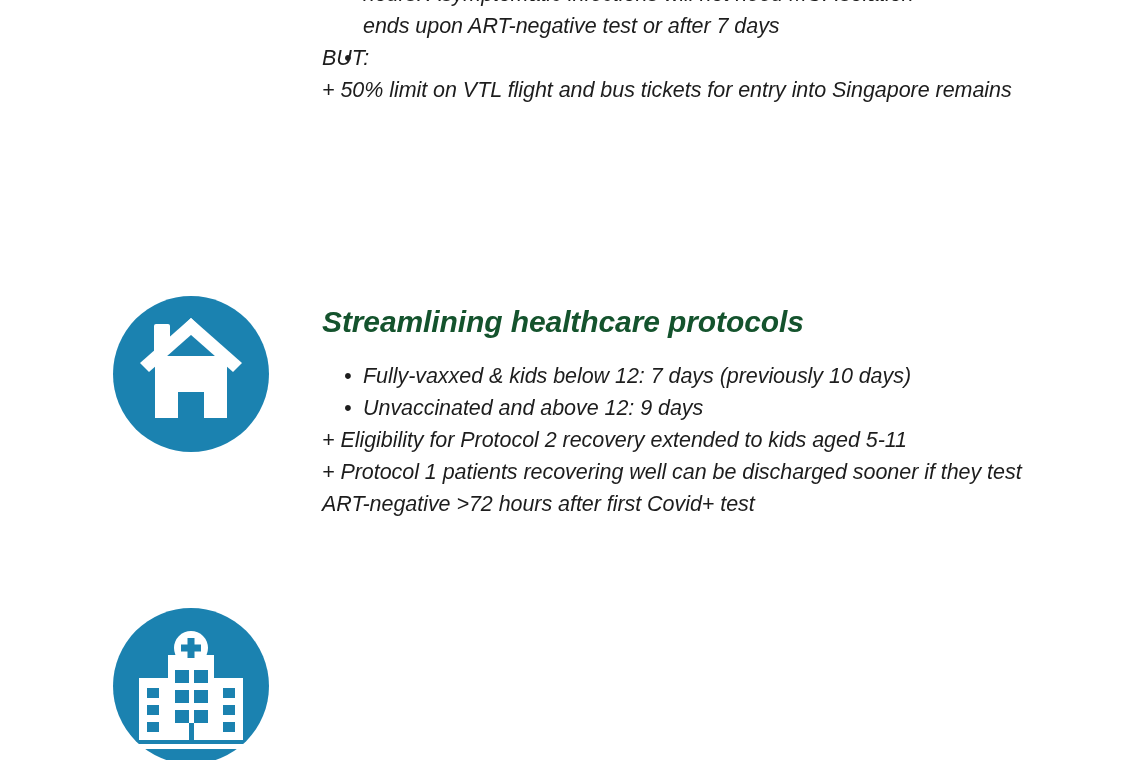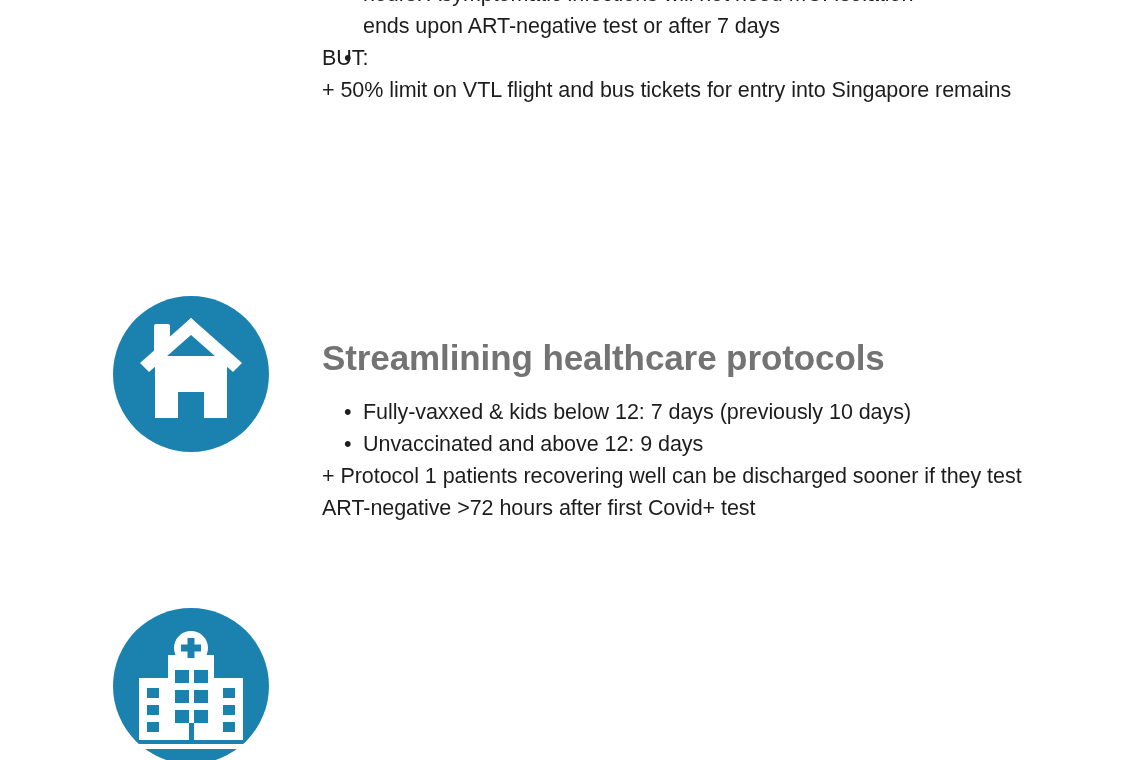--- a/index.html
+++ b/index.html
@@ -2,33 +2,33 @@
 <html><head>
 <meta charset="utf-8">
 <style>
   * { margin:0; padding:0; box-sizing:border-box; }
   html, body {
     width:1140px; height:760px;
     background:#ffffff;
     font-family:"Liberation Sans", sans-serif;
     overflow:hidden;
   }
-  .page { position:relative; width:1140px; height:760px; background:#ffffff; }
+  .page { position:relative; width:1140px; height:760px; background:#ffffff;font-style:italic; }
 
   
   .section { position:absolute; left:0; width:1140px; }
   .sec-icon {
     position:absolute; left:113px; width:156px; height:156px;
     border-radius:50%; background:var(--accent,#1b82b0);
   }
   .sec-body { position:absolute; left:322px; width:706px; }
 
   .sec-title {
-    font-size:35px; font-weight:bold; color:#737373;
-    line-height:43px; letter-spacing:-0.1px;margin-top:36px;
+    font-size:30px; font-weight:bold; color:#14532d;
+    line-height:43px; letter-spacing:-0.1px;
   }
   .sec-text {
     font-size:21.5px; color:#1d1d1d; line-height:32px;
     letter-spacing:-0.05px;
   }
   .line { white-space:normal; }
   
   .plus { padding-left:0; }
   
   .bullet {
@@ -86,20 +86,21 @@
       <div class="gap-sm"></div>
       <div class="sec-text">
         <div class="line bullet">
           <span class="dot">•</span>
           <span>Fully-vaxxed &amp; kids below 12: 7 days (previously 10 days)</span>
         </div>
         <div class="line bullet">
           <span class="dot">•</span>
           <span>Unvaccinated and above 12: 9 days</span>
         </div>
+        <div class="line plus">+ Eligibility for Protocol 2 recovery extended to kids aged 5-11</div>
         <div class="line plus">+ Protocol 1 patients recovering well can be discharged sooner if they test ART-negative &gt;72 hours after first Covid+ test</div>
       </div>
     </div>
   </div>
 
   <div class="section" style="top:608px;">
     <div class="sec-icon" style="top: 0px; --accent: #1b82b0;">
       <svg viewBox="0 0 156 156" aria-hidden="true">
         <g fill="#ffffff">
 

